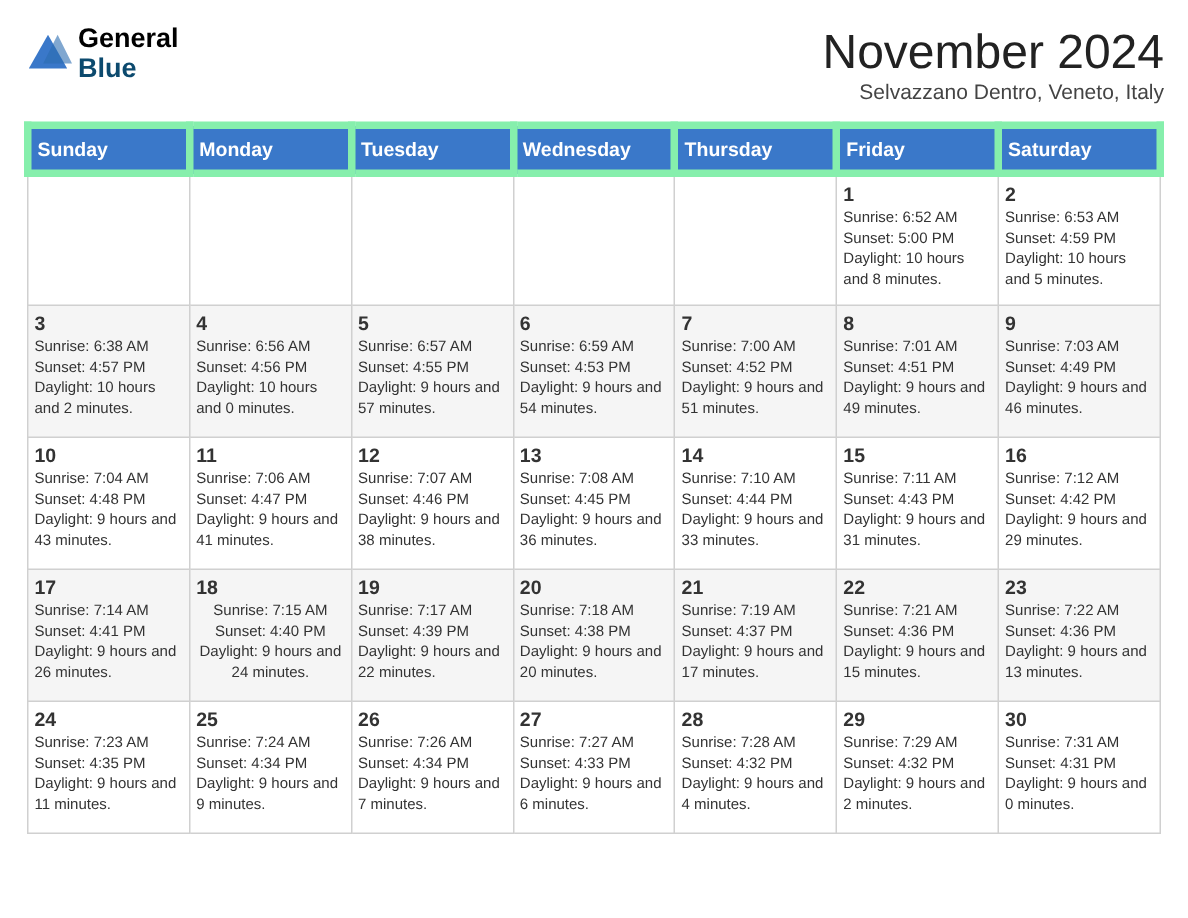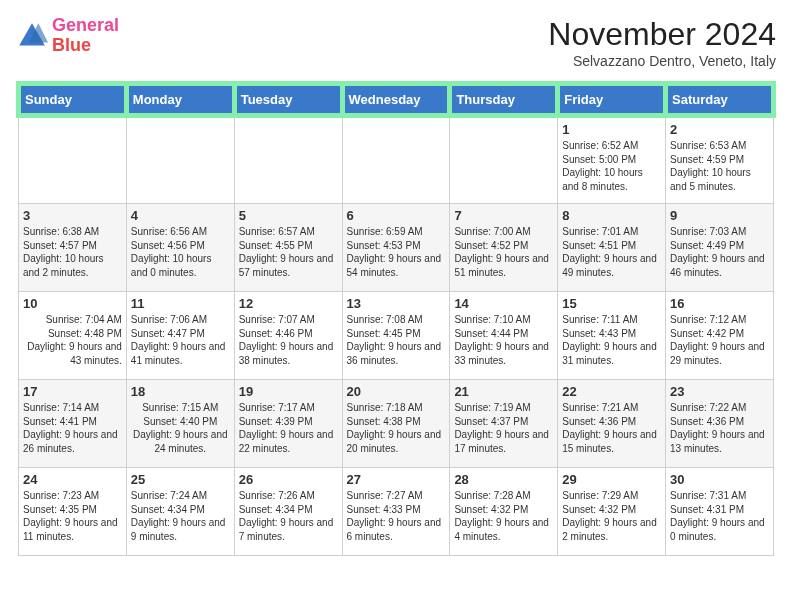--- a/index.html
+++ b/index.html
@@ -19,22 +19,22 @@
     .logo {
       display: flex;
       align-items: center;
       gap: 4px;
     }
     .logo-text {
       font-size: 18px;
       font-weight: bold;
       line-height: 1.1;
     }
-    .logo-text .general { color: #ec4899; margin-top: 35px; }
-    .logo-text .blue { color: #ef4444; }
+    .logo-text .general { color: #000000; margin-top: 35px; }
+    .logo-text .blue { color: #0c4a6e; }
     .logo-icon {
       width: 32px;
       height: 32px;
     }
     .title-block {
       text-align: right;
     }
     .month-title {
       font-size: 32px;
       font-weight: normal;
@@ -182,21 +182,21 @@
         <td>
           <span class="day-number">9</span>
           <div class="day-info" style="white-space: pre-line;">Sunrise: 7:03 AM
 Sunset: 4:49 PM
 Daylight: 9 hours and 46 minutes.</div>
         </td>
       </tr>
       <tr>
         <td>
           <span class="day-number">10</span>
-          <div class="day-info" style="white-space: pre-line; text-align: right;">Sunrise: 7:04 AM
+          <div class="day-info" style="white-space: pre-line;">Sunrise: 7:04 AM
 Sunset: 4:48 PM
 Daylight: 9 hours and 43 minutes.</div>
         </td>
         <td>
           <span class="day-number">11</span>
           <div class="day-info" style="white-space: pre-line;">Sunrise: 7:06 AM
 Sunset: 4:47 PM
 Daylight: 9 hours and 41 minutes.</div>
         </td>
         <td>

